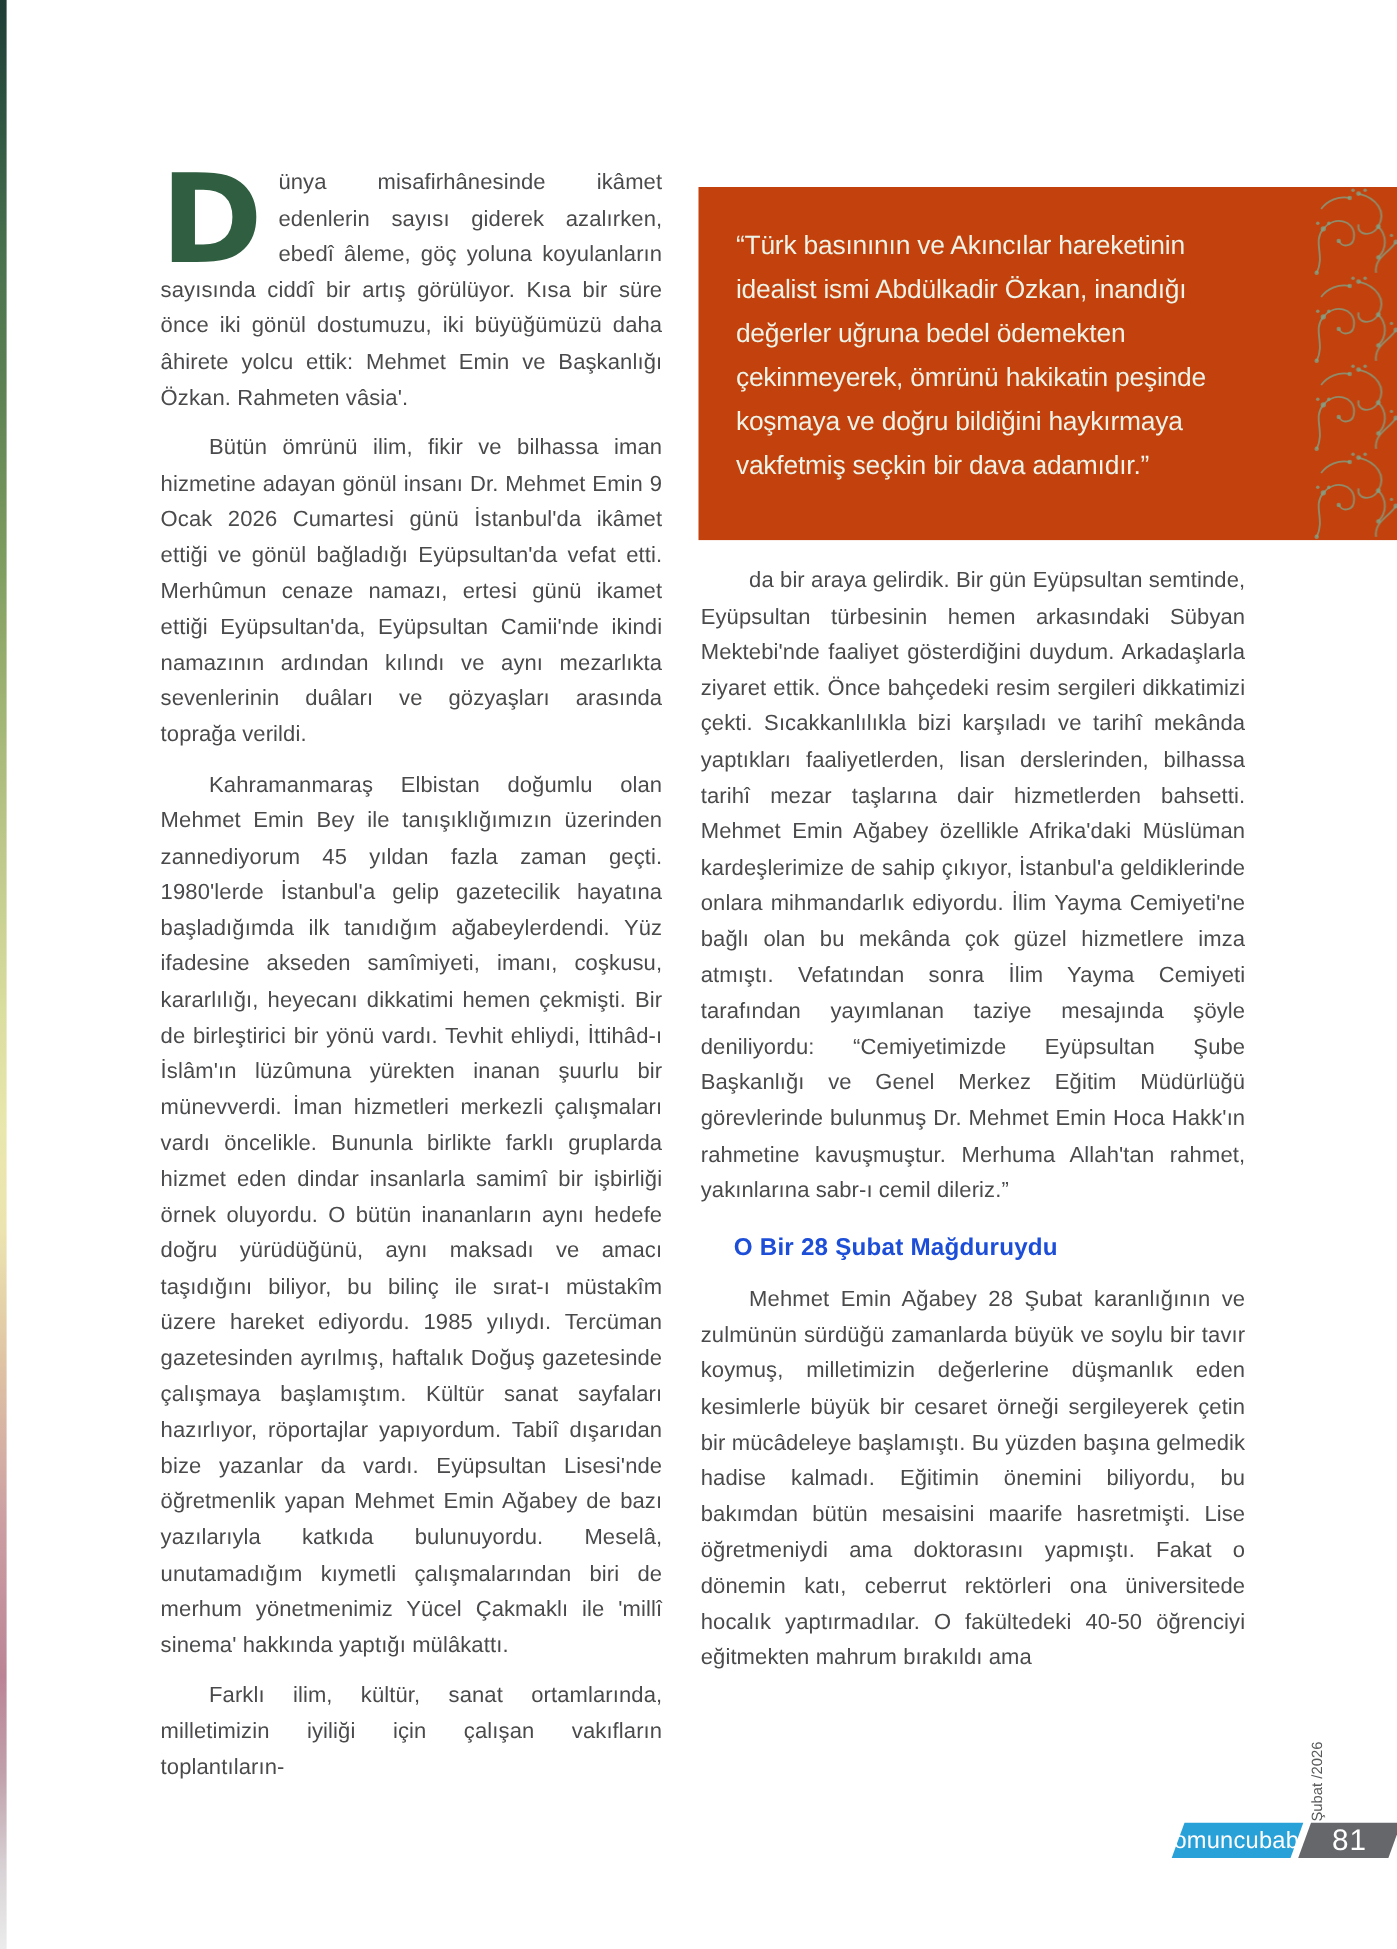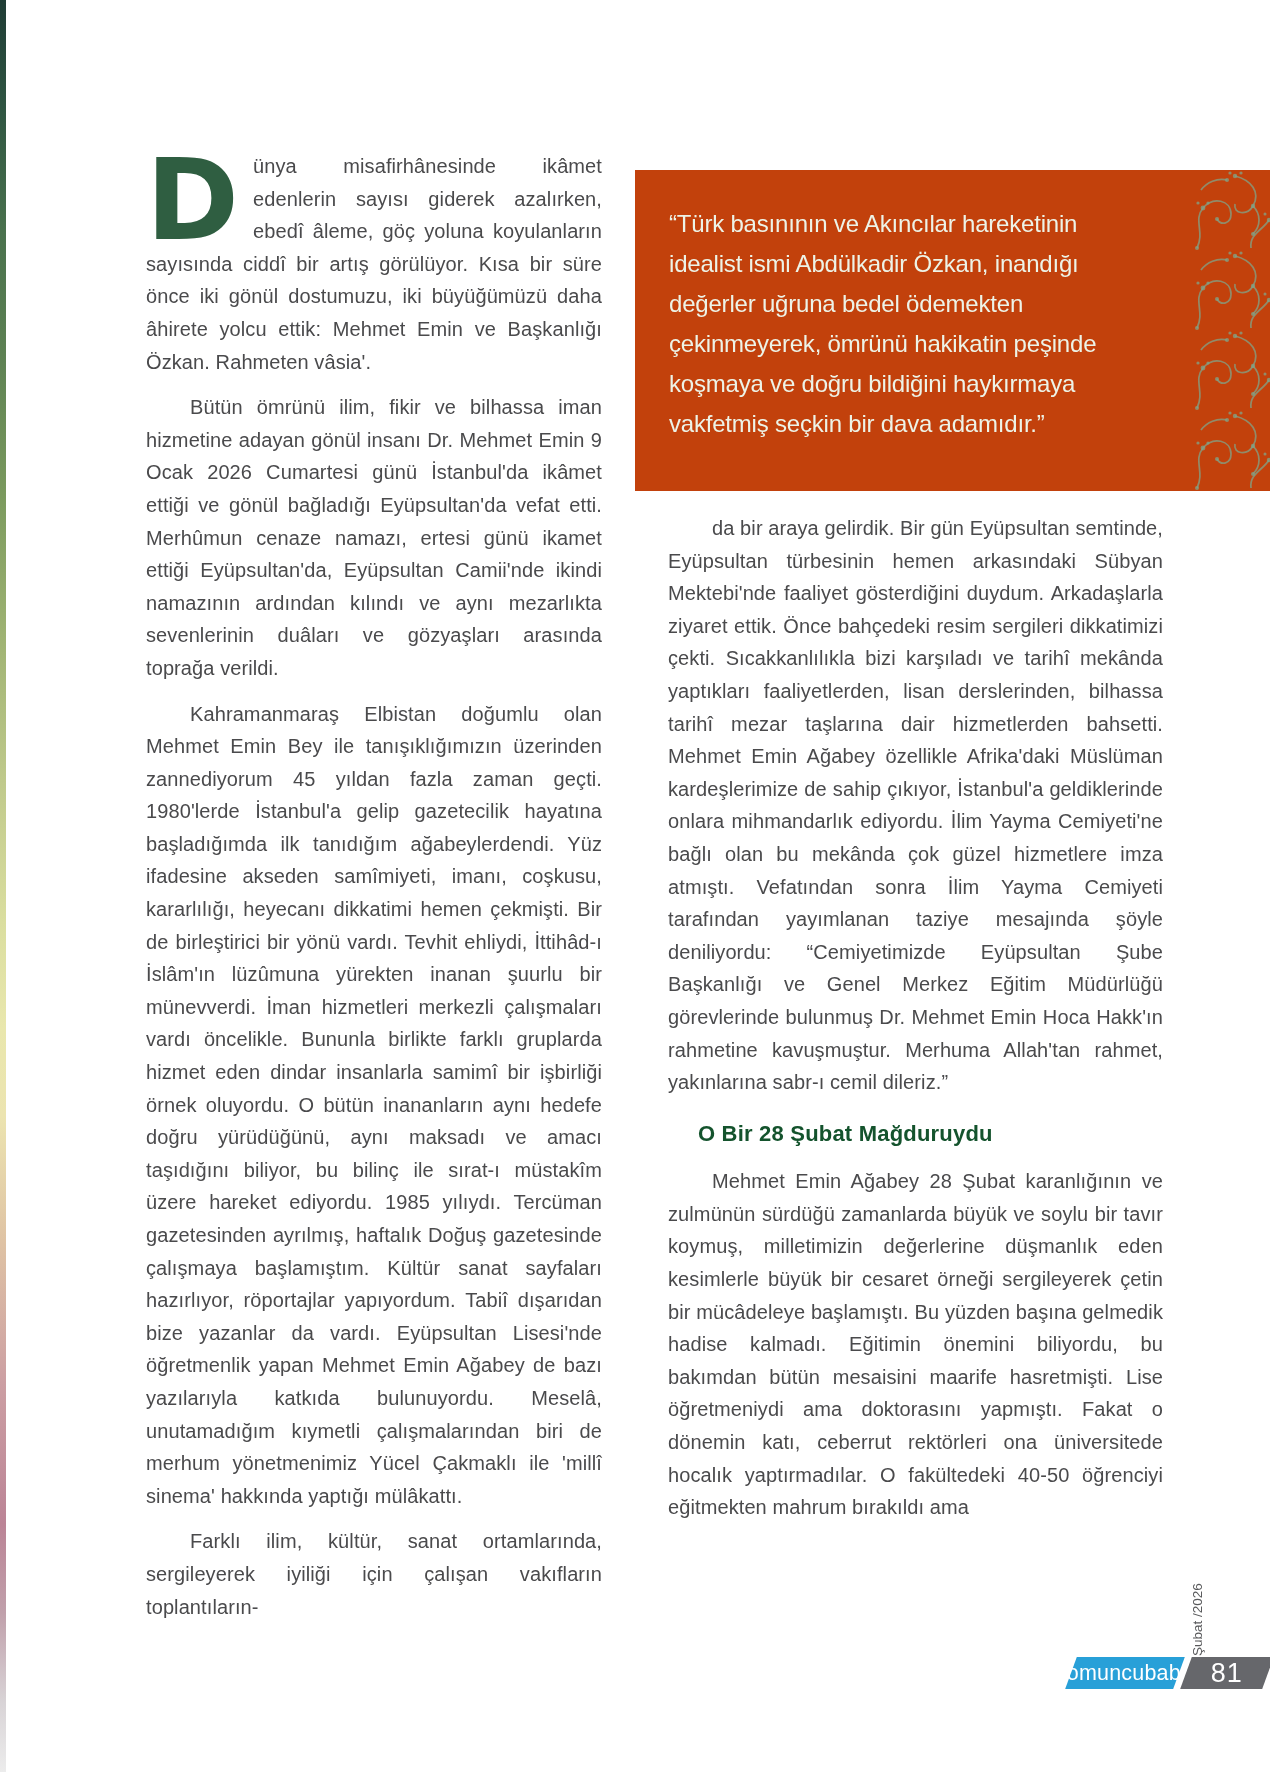--- a/index.html
+++ b/index.html
@@ -14,21 +14,21 @@
   }
   .edge-strip{
     position:absolute;left:0;top:0;width:6px;height:1772px;
     background:linear-gradient(to bottom,
       #1f3c35 0%, #2f5542 6%, #49714d 13%, #5d8153 20%, #7b9a5e 28%,
       #9fb373 36%, #bfc98b 44%, #dade9f 52%, #e9e7ad 58%, #ece4b0 63%,
       #dfc3a4 70%, #cc9fa3 78%, #bb8496 86%, #c0a0ab 91%, #d8d3d6 96%, #ececec 100%);
   }
   .col{position:absolute;text-align:justify;font-size:20px;line-height:32.6px;font-weight:300;letter-spacing:0.1px;}
   .col-left{left:146px;top:150px;width:456px;}
-  .col-right{left:668px;top:512px;width:495px;}
+  .col-right{left:637px;top:512px;width:495px;}
   .para{margin:0 0 13px 0;text-indent:44px;}
   .para.lead{text-indent:0;}
   .dropcap{
     float:left;
     font-family:"DejaVu Sans", sans-serif;
     font-weight:700;
     font-size:112px;line-height:84px;
     padding:8px 14px 2px 0;
     color:#2f5e41;
   }
@@ -40,21 +40,21 @@
     position:absolute;left:34px;top:34px;width:488px;
     white-space:pre-line;
     color:#edf3e7;
     font-size:24px;line-height:40px;
     font-weight:300;letter-spacing:-0.2px;
     text-align:left;
   }
   .floral{position:absolute;right:0;top:0;height:321px;width:82px;display:block;}
   .subhead{
     font-family:"Liberation Sans", sans-serif;
-    font-size:22px;font-weight:700;color:#14532d;
+    font-size:22px;font-weight:700;color:#1d4ed8;
     margin:19px 0 15px 30px;text-indent:0;text-align:left;letter-spacing:0.2px;
   }
   .badge{
     position:absolute;height:32px;
     transform:skewX(-20deg);
     display:flex;align-items:center;justify-content:center;
   }
   .badge > span{transform:skewX(20deg);color:#ffffff;white-space:nowrap;}
   .badge-brand{left:1071px;top:1657px;width:108px;background:#28a0d8;}
   .badge-brand > span{font-size:21.5px;font-weight:300;letter-spacing:0.2px;}
@@ -70,21 +70,21 @@
 </head>
 <body>
 
 <div class="page">
   <div class="edge-strip"></div>
 
   <div class="col col-left">
     <p class="para lead"><span class="dropcap">D</span><span>ünya misafirhânesinde ikâmet edenlerin sayısı giderek azalırken, ebedî âleme, göç yoluna koyulanların sayısında ciddî bir artış görülüyor. Kısa bir süre önce iki gönül dostumuzu, iki büyüğümüzü daha âhirete yolcu ettik: Mehmet Emin ve Başkanlığı Özkan. Rahmeten vâsia'.</span></p>
     <p class="para">Bütün ömrünü ilim, fikir ve bilhassa iman hizmetine adayan gönül insanı Dr. Mehmet Emin 9 Ocak 2026 Cumartesi günü İstanbul'da ikâmet ettiği ve gönül bağladığı Eyüpsultan'da vefat etti. Merhûmun cenaze namazı, ertesi günü ikamet ettiği Eyüpsultan'da, Eyüpsultan Camii'nde ikindi namazının ardından kılındı ve aynı mezarlıkta sevenlerinin duâları ve gözyaşları arasında toprağa verildi.</p>
     <p class="para">Kahramanmaraş Elbistan doğumlu olan Mehmet Emin Bey ile tanışıklığımızın üzerinden zannediyorum 45 yıldan fazla zaman geçti. 1980'lerde İstanbul'a gelip gazetecilik hayatına başladığımda ilk tanıdığım ağabeylerdendi. Yüz ifadesine akseden samîmiyeti, imanı, coşkusu, kararlılığı, heyecanı dikkatimi hemen çekmişti. Bir de birleştirici bir yönü vardı. Tevhit ehliydi, İttihâd-ı İslâm'ın lüzûmuna yürekten inanan şuurlu bir münevverdi. İman hizmetleri merkezli çalışmaları vardı öncelikle. Bununla birlikte farklı gruplarda hizmet eden dindar insanlarla samimî bir işbirliği örnek oluyordu. O bütün inananların aynı hedefe doğru yürüdüğünü, aynı maksadı ve amacı taşıdığını biliyor, bu bilinç ile sırat-ı müstakîm üzere hareket ediyordu. 1985 yılıydı. Tercüman gazetesinden ayrılmış, haftalık Doğuş gazetesinde çalışmaya başlamıştım. Kültür sanat sayfaları hazırlıyor, röportajlar yapıyordum. Tabiî dışarıdan bize yazanlar da vardı. Eyüpsultan Lisesi'nde öğretmenlik yapan Mehmet Emin Ağabey de bazı yazılarıyla katkıda bulunuyordu. Meselâ, unutamadığım kıymetli çalışmalarından biri de merhum yönetmenimiz Yücel Çakmaklı ile 'millî sinema' hakkında yaptığı mülâkattı.</p>
-    <p class="para">Farklı ilim, kültür, sanat ortamlarında, sergileyerek iyiliği için çalışan vakıfların toplantıların-</p>
+    <p class="para">Farklı ilim, kültür, sanat ortamlarında, milletimizin iyiliği için çalışan vakıfların toplantıların-</p>
   </div>
 
   <div class="quote-box">
     <div class="quote-text">“Türk basınının ve Akıncılar hareketinin
 idealist ismi Abdülkadir Özkan, inandığı
 değerler uğruna bedel ödemekten
 çekinmeyerek, ömrünü hakikatin peşinde
 koşmaya ve doğru bildiğini haykırmaya
 vakfetmiş seçkin bir dava adamıdır.”</div>
     <svg class="floral" viewBox="0 0 82 321" xmlns="http://www.w3.org/2000/svg" aria-hidden="true">

